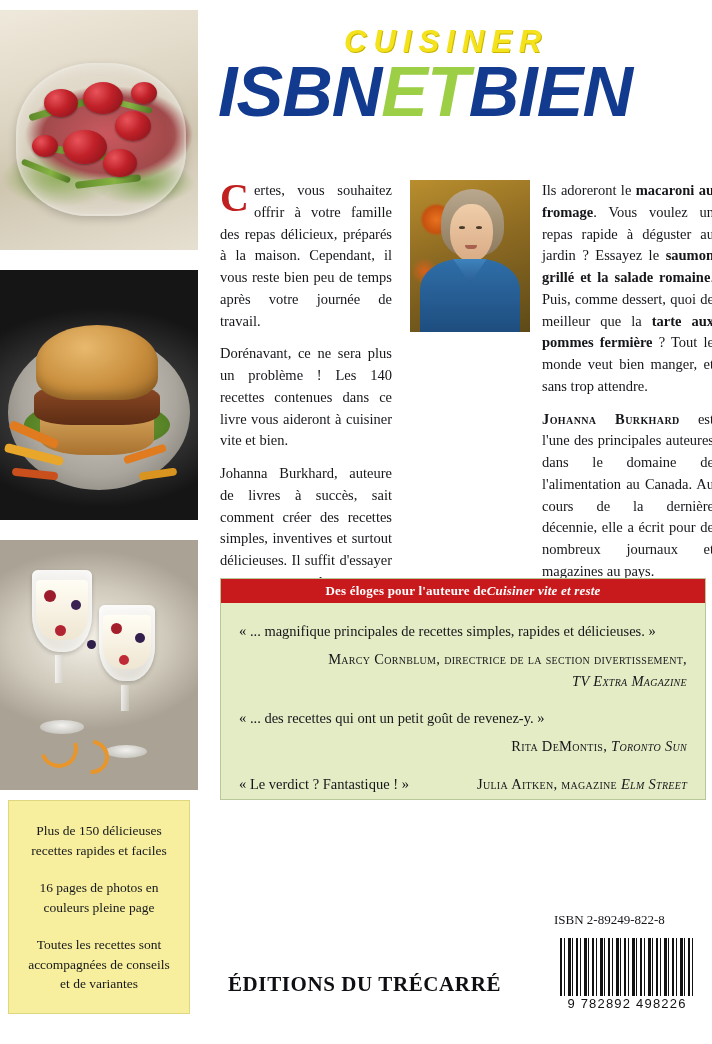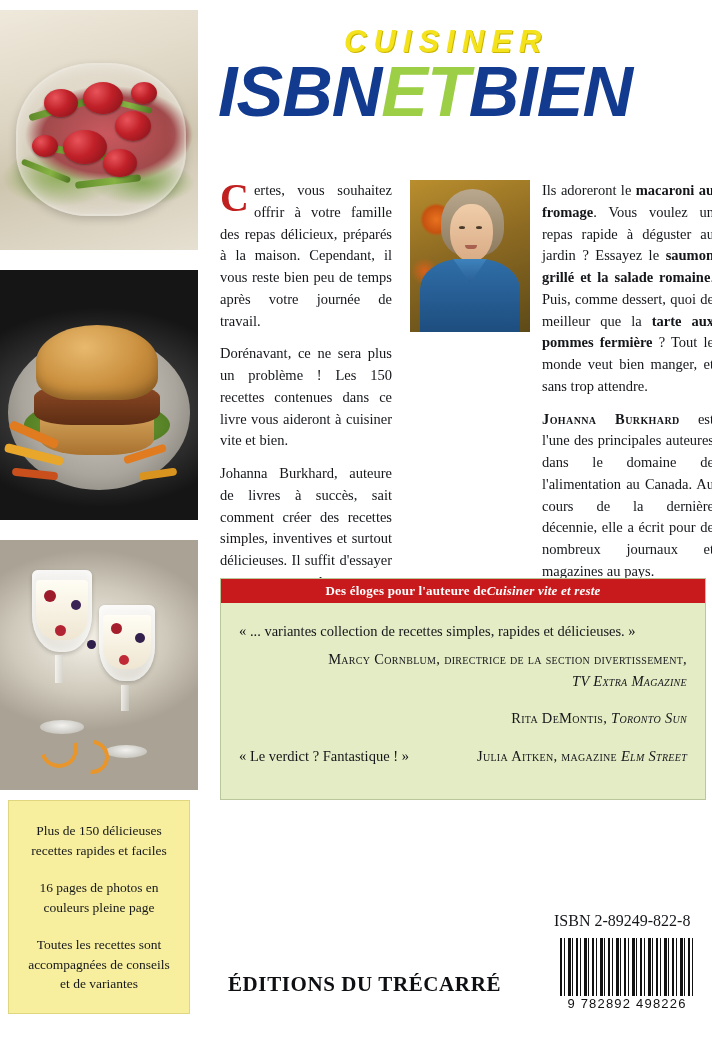--- a/index.html
+++ b/index.html
@@ -333,21 +333,21 @@
   }
   .quote-block-inline .q { white-space: nowrap; }
   .quote-block-inline .a { font-variant: small-caps; letter-spacing: .3px; }
 
   
   .isbn {
     position: absolute;
     left: 344px;
     top: 912px;
     font-family: "Liberation Serif", serif;
-    font-size: 16px;
+    font-size: 13px;
     color: #14161a;
   }
   .publisher {
     position: absolute;
     left: 18px;
     top: 972px;
     font-family: "Liberation Serif", serif;
     font-weight: bold;
     font-size: 21px;
     letter-spacing: .6px;
@@ -458,21 +458,21 @@
       <span>ISBN</span><span class="et">ET</span><span>BIEN</span>
     </div>
   </div>
 
   <div class="cols">
 
     <div class="col col-left">
       <p>
         <span class="dropcap">C</span><span>ertes, vous souhaitez offrir à votre famille des repas délicieux, préparés à la maison. Cependant, il vous reste bien peu de temps après votre journée de travail.</span>
       </p>
-      <p>Dorénavant, ce ne sera plus un problème ! Les 150 recettes contenues dans ce livre vous aideront à cuisiner vite et bien.</p>
+      <p>Dorénavant, ce ne sera plus un problème ! Les 140 recettes contenues dans ce livre vous aideront à cuisiner vite et bien.</p>
       <p>
         <span>Johanna Burkhard, auteure de livres à succès, sait comment créer des recettes simples, inventives et surtout délicieuses. Il suffit d'essayer sa </span><b>soupe minute aux tortellini</b><span>. Vos enfants ont faim ?</span>
       </p>
     </div>
 
     <div class="author-photo">
       <div class="ap-bg"></div>
       <div class="ap-hair"></div>
       <div class="ap-face"></div>
       <div class="ap-eye" style="left:41%;top:30%"></div>
@@ -491,25 +491,26 @@
       </p>
     </div>
   </div>
 
   <div class="praise">
     <div class="praise-header">
       <span>Des éloges pour l'auteure de </span>
         <i>Cuisiner vite et reste</i>
     </div>
     <div class="praise-body">
-      <p class="quote">« ... variantes collection de recettes simples, rapides et délicieuses. »</p>
+      <p class="quote">« ... magnifique principales de recettes simples, rapides et délicieuses. »</p>
       <p class="attrib">
         <span>Marcy Cornblum, directrice de la section divertissement,</span><br>
         <i>TV Extra Magazine</i>
       </p>
+      <p class="quote">« ... des recettes qui ont un petit goût de revenez-y. »</p>
       <p class="attrib">
         <span>Rita DeMontis, </span><i>Toronto Sun</i>
       </p>
       <div class="quote-block-inline">
         <span class="q">« Le verdict ? Fantastique ! »</span>
         <span class="a"><span>Julia Aitken, magazine </span><i>Elm Street</i></span>
       </div>
     </div>
   </div>
 

